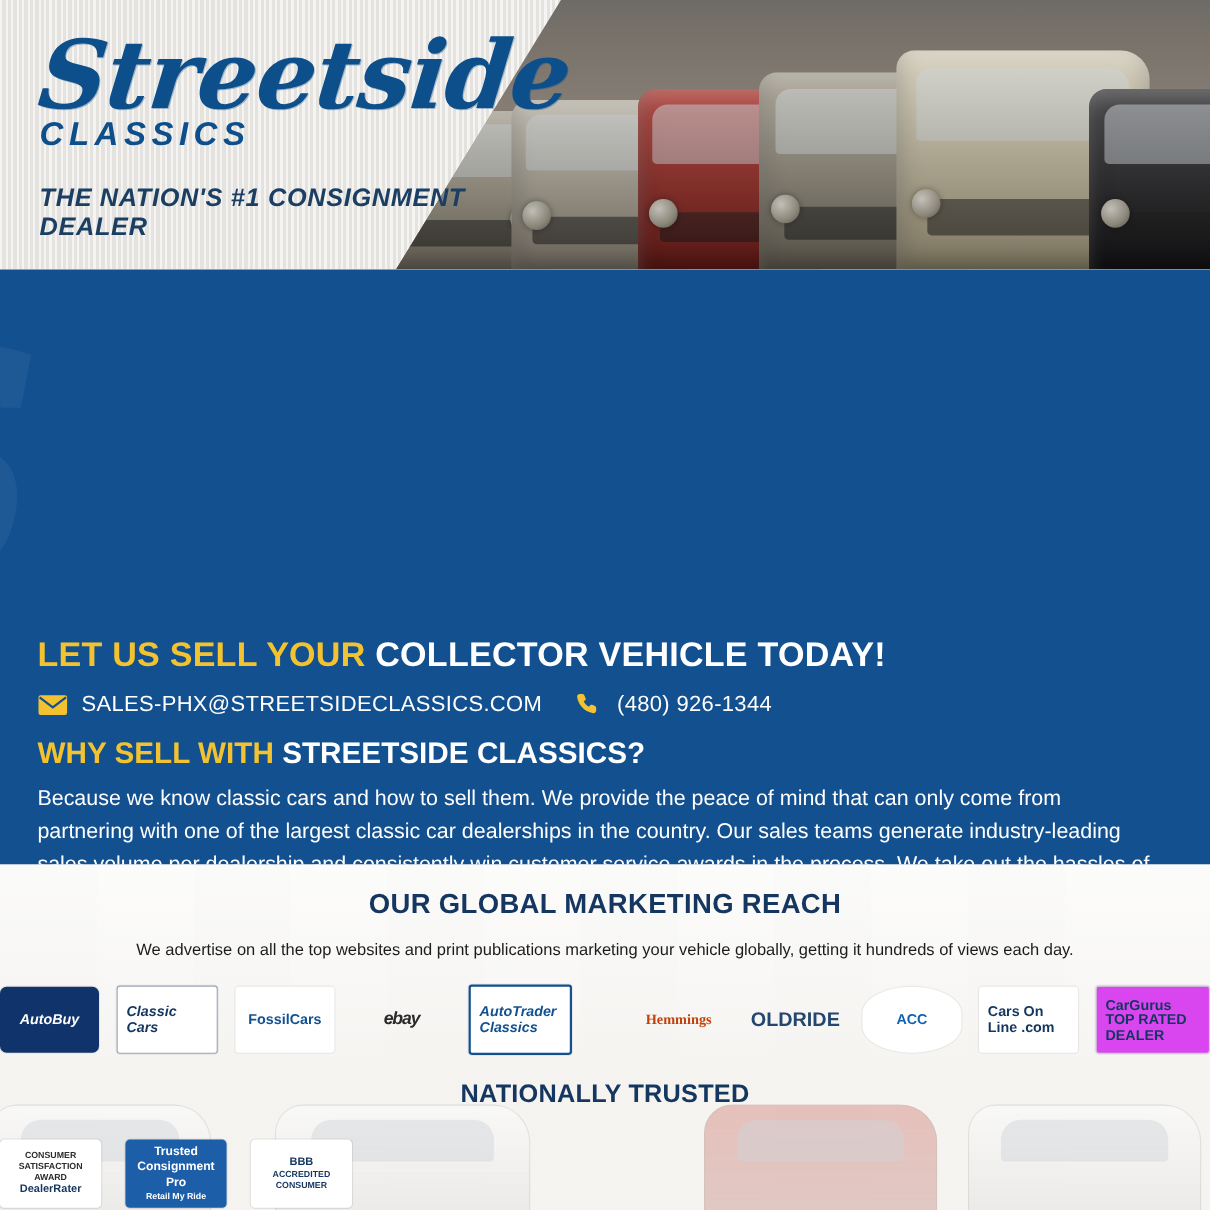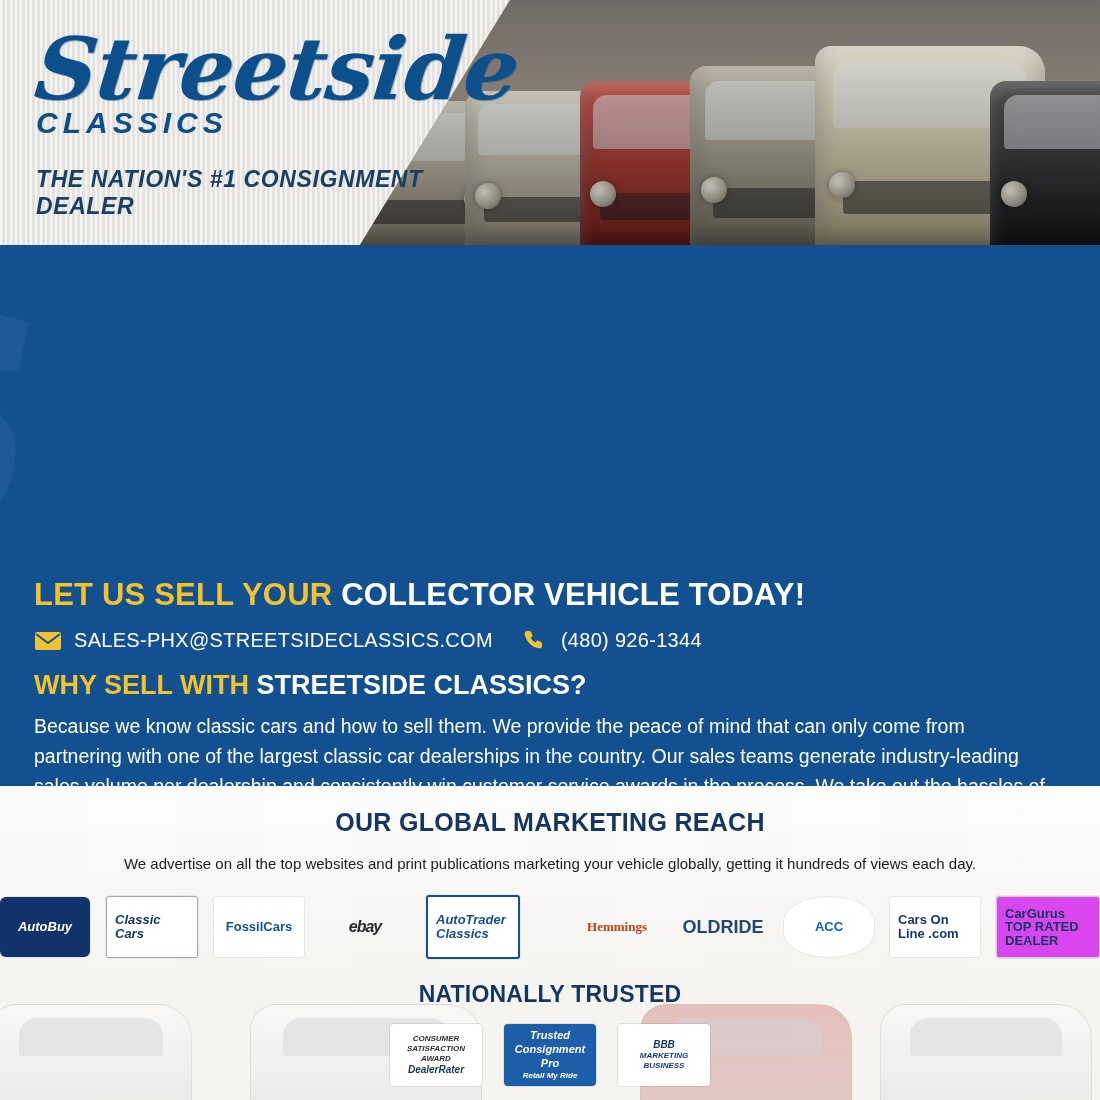--- a/index.html
+++ b/index.html
@@ -279,24 +279,22 @@
   .h-trusted {
     margin-top: 22px;
     font-size: 23px;
     font-weight: bold;
     color: #14365f;
     letter-spacing: 0.2px;
   }
   .badges {
     display: flex;
     align-items: center;
-    justify-content: center;
     gap: 22px;
-    margin-top: 16px;
-    font-style: italic;
+    margin-top: 28px;
   }
   .badge {
     width: 92px;
     height: 62px;
     background: #ffffff;
     border-radius: 4px;
     box-shadow: 0 0 0 1px rgba(0,0,0,0.08);
     display: flex;
     flex-direction: column;
     align-items: center;
@@ -434,19 +432,19 @@
         <div class="badge">
           <div>CONSUMER SATISFACTION AWARD</div>
           <div class="big">DealerRater</div>
         </div>
         <div class="badge trusted">
           <div class="big">Trusted Consignment Pro</div>
           <div>Retail My Ride</div>
         </div>
         <div class="badge bbb">
           <div class="big">BBB</div>
-          <div>MARKETING BUSINESS</div>
+          <div>ACCREDITED CONSUMER</div>
         </div>
       </div>
     </div>
   </div>
 
 </div>
 
 </body></html>

